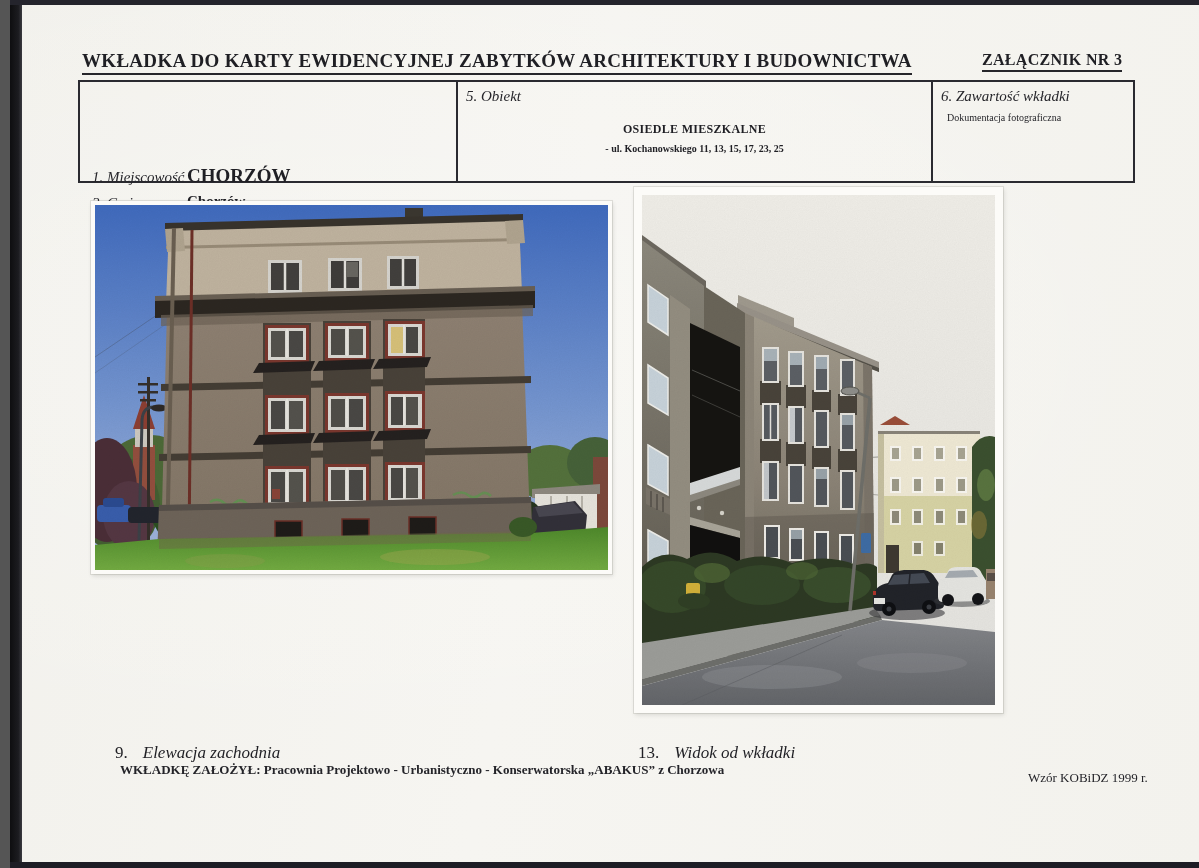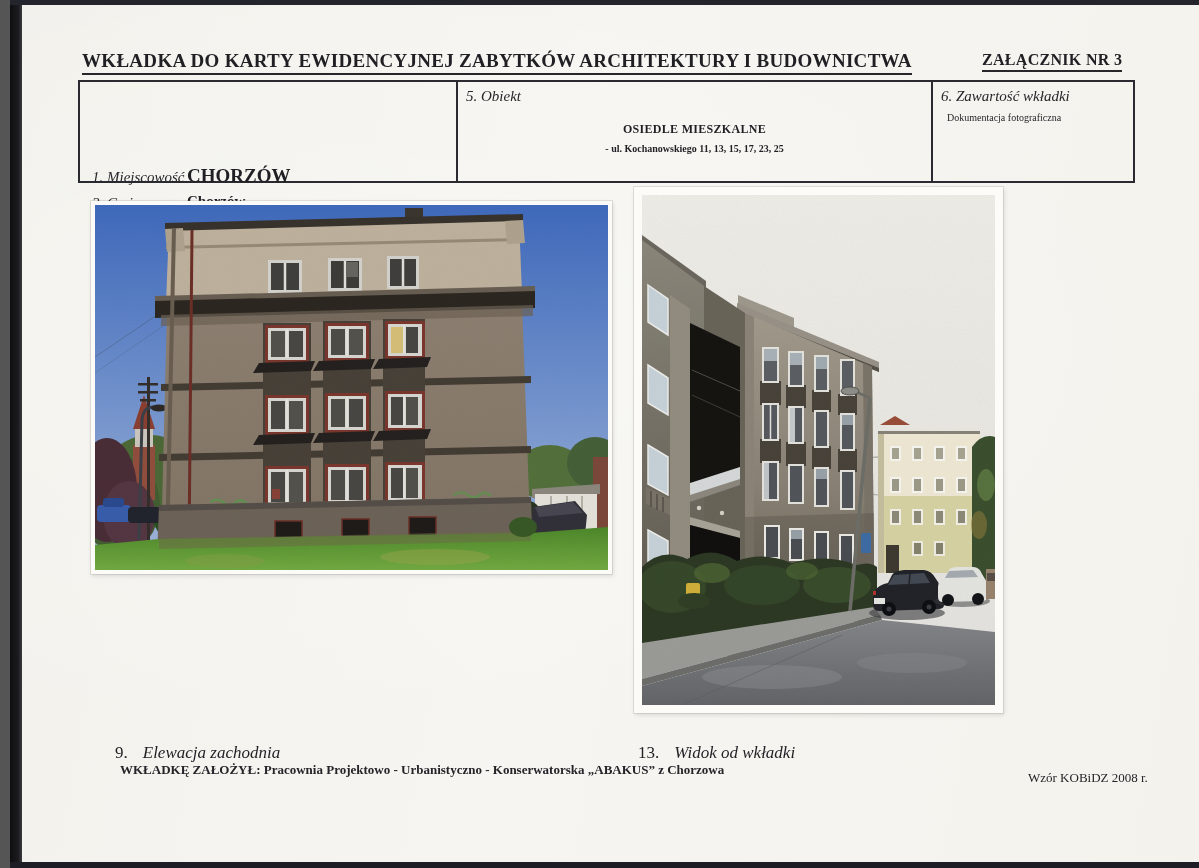--- a/index.html
+++ b/index.html
@@ -476,15 +476,15 @@
   </div>
 
   <div class="caption cap9">
     <span class="cap-num">9.</span><span class="cap-text">Elewacja zachodnia</span>
   </div>
   <div class="caption cap10">
     <span class="cap-num">13.</span><span class="cap-text">Widok od wkładki</span>
   </div>
 
   <div class="footer-line">WKŁADKĘ ZAŁOŻYŁ: Pracownia Projektowo - Urbanistyczno - Konserwatorska „ABAKUS” z Chorzowa</div>
-  <div class="wzor">Wzór KOBiDZ 2008 r.</div>
+  <div class="wzor">Wzór KOBiDZ 1999 r.</div>
 
 </div>
 
 </body></html>

